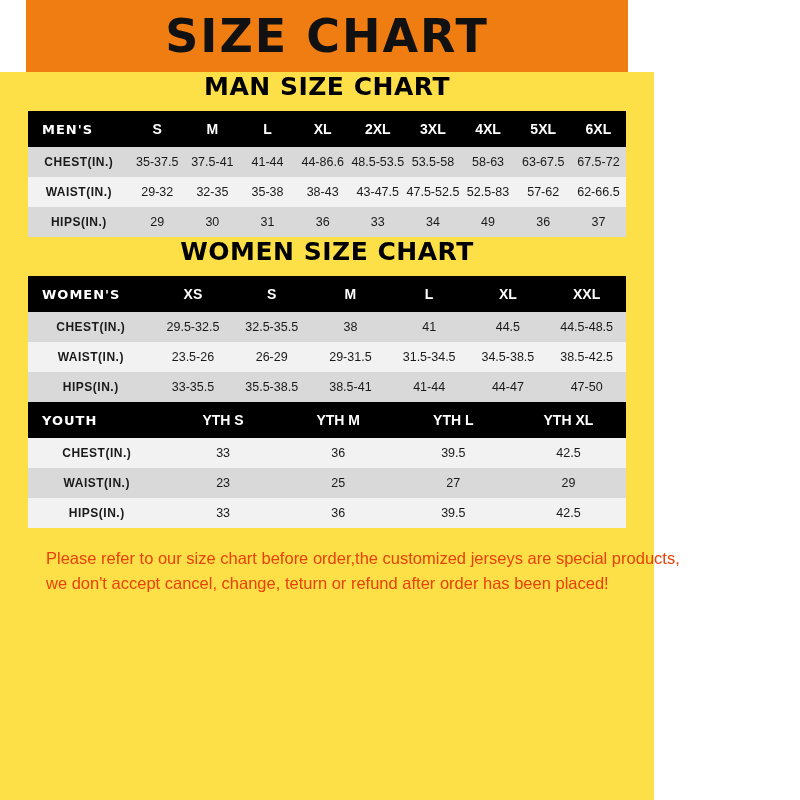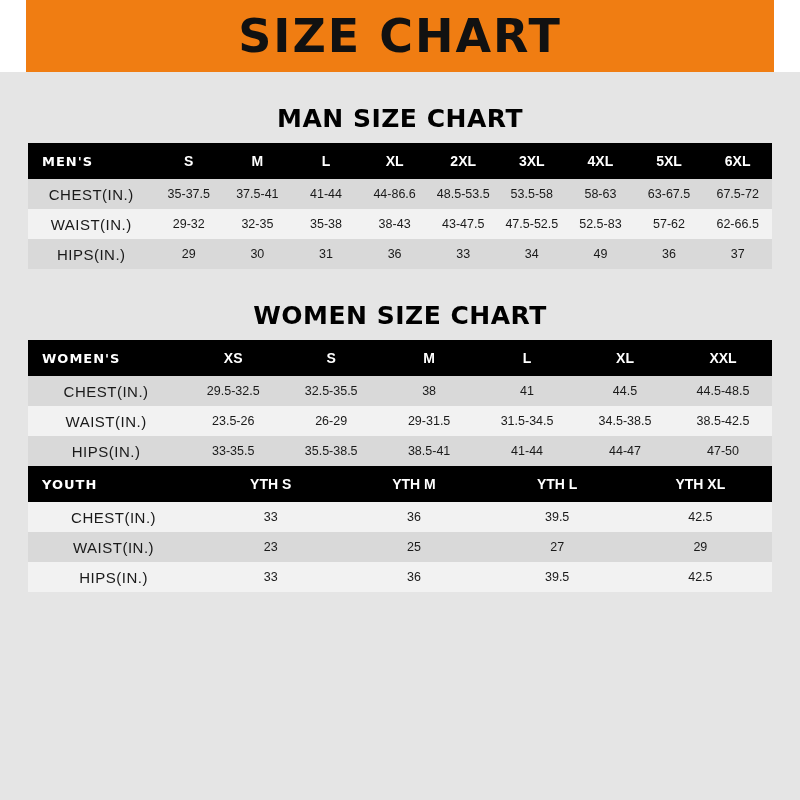--- a/index.html
+++ b/index.html
@@ -8,23 +8,23 @@
   }
   body {
     width: 800px;
     height: 800px;
     background: #ffffff;
     font-family: "Liberation Sans", sans-serif;
     overflow: hidden;
   }
   .page {
     position: relative;
-    width: 800px;
+    width: 654px;
     height: 800px;
-    background: #e5e5e5;
+    background: #fde047;
     box-sizing: border-box;
   }
   
   .banner {
     position: relative;
     height: 72px;
     background: #f07d12;
     display: flex;
     align-items: center;
     justify-content: center;
@@ -56,21 +56,21 @@
     padding: 0 28px;
     box-sizing: border-box;
   }
   .section-title {
     text-align: center;
     font-family: "DejaVu Sans", sans-serif;
     font-weight: bold;
     font-size: 25px;
     color: #000000;
     letter-spacing: 0.5px;
-    margin: 32px 0 10px 0;
+    margin: 0 0 10px 0;
   }
   table.size-table {
     width: 100%;
     border-collapse: collapse;
     table-layout: fixed;
   }
   table.size-table th,
   table.size-table td {
     text-align: center;
     font-size: 12.5px;
@@ -90,23 +90,23 @@
   table.size-table thead th.rowhead {
     text-align: left;
     padding-left: 14px;
     font-family: "DejaVu Sans", sans-serif;
     letter-spacing: 1px;
     font-size: 13px;
   }
   table.size-table tbody tr.odd td { background: #d9d9d9; }
   table.size-table tbody tr.even td { background: #f2f2f2; }
   table.size-table tbody td.rowhead {
-    font-weight: normal;
+    font-weight: bold;
     letter-spacing: 0.5px;
-    font-size: 15px;
+    font-size: 12px;
   }
   
   .men-table col.c0 { width: 17%; }
   .women-table col.c0 { width: 21%; }
   .youth-table col.c0 { width: 23%; }
 
   .footer-note {
     margin-top: 18px;
     padding: 0 18px;
     color: #e8410a;
@@ -288,15 +288,19 @@
         <tr class="even">
           <td class="rowhead">HIPS(IN.)</td>
           <td>33</td>
           <td>36</td>
           <td>39.5</td>
           <td>42.5</td>
         </tr>
       </tbody>
     </table>
 
+    <div class="footer-note">
+      <div>Please refer to our size chart before order,the customized jerseys are special products,</div>
+      <div>we don't accept cancel, change, teturn or refund after order has been placed!</div>
+    </div>
 
   </div>
 </div>
 
 </body></html>

